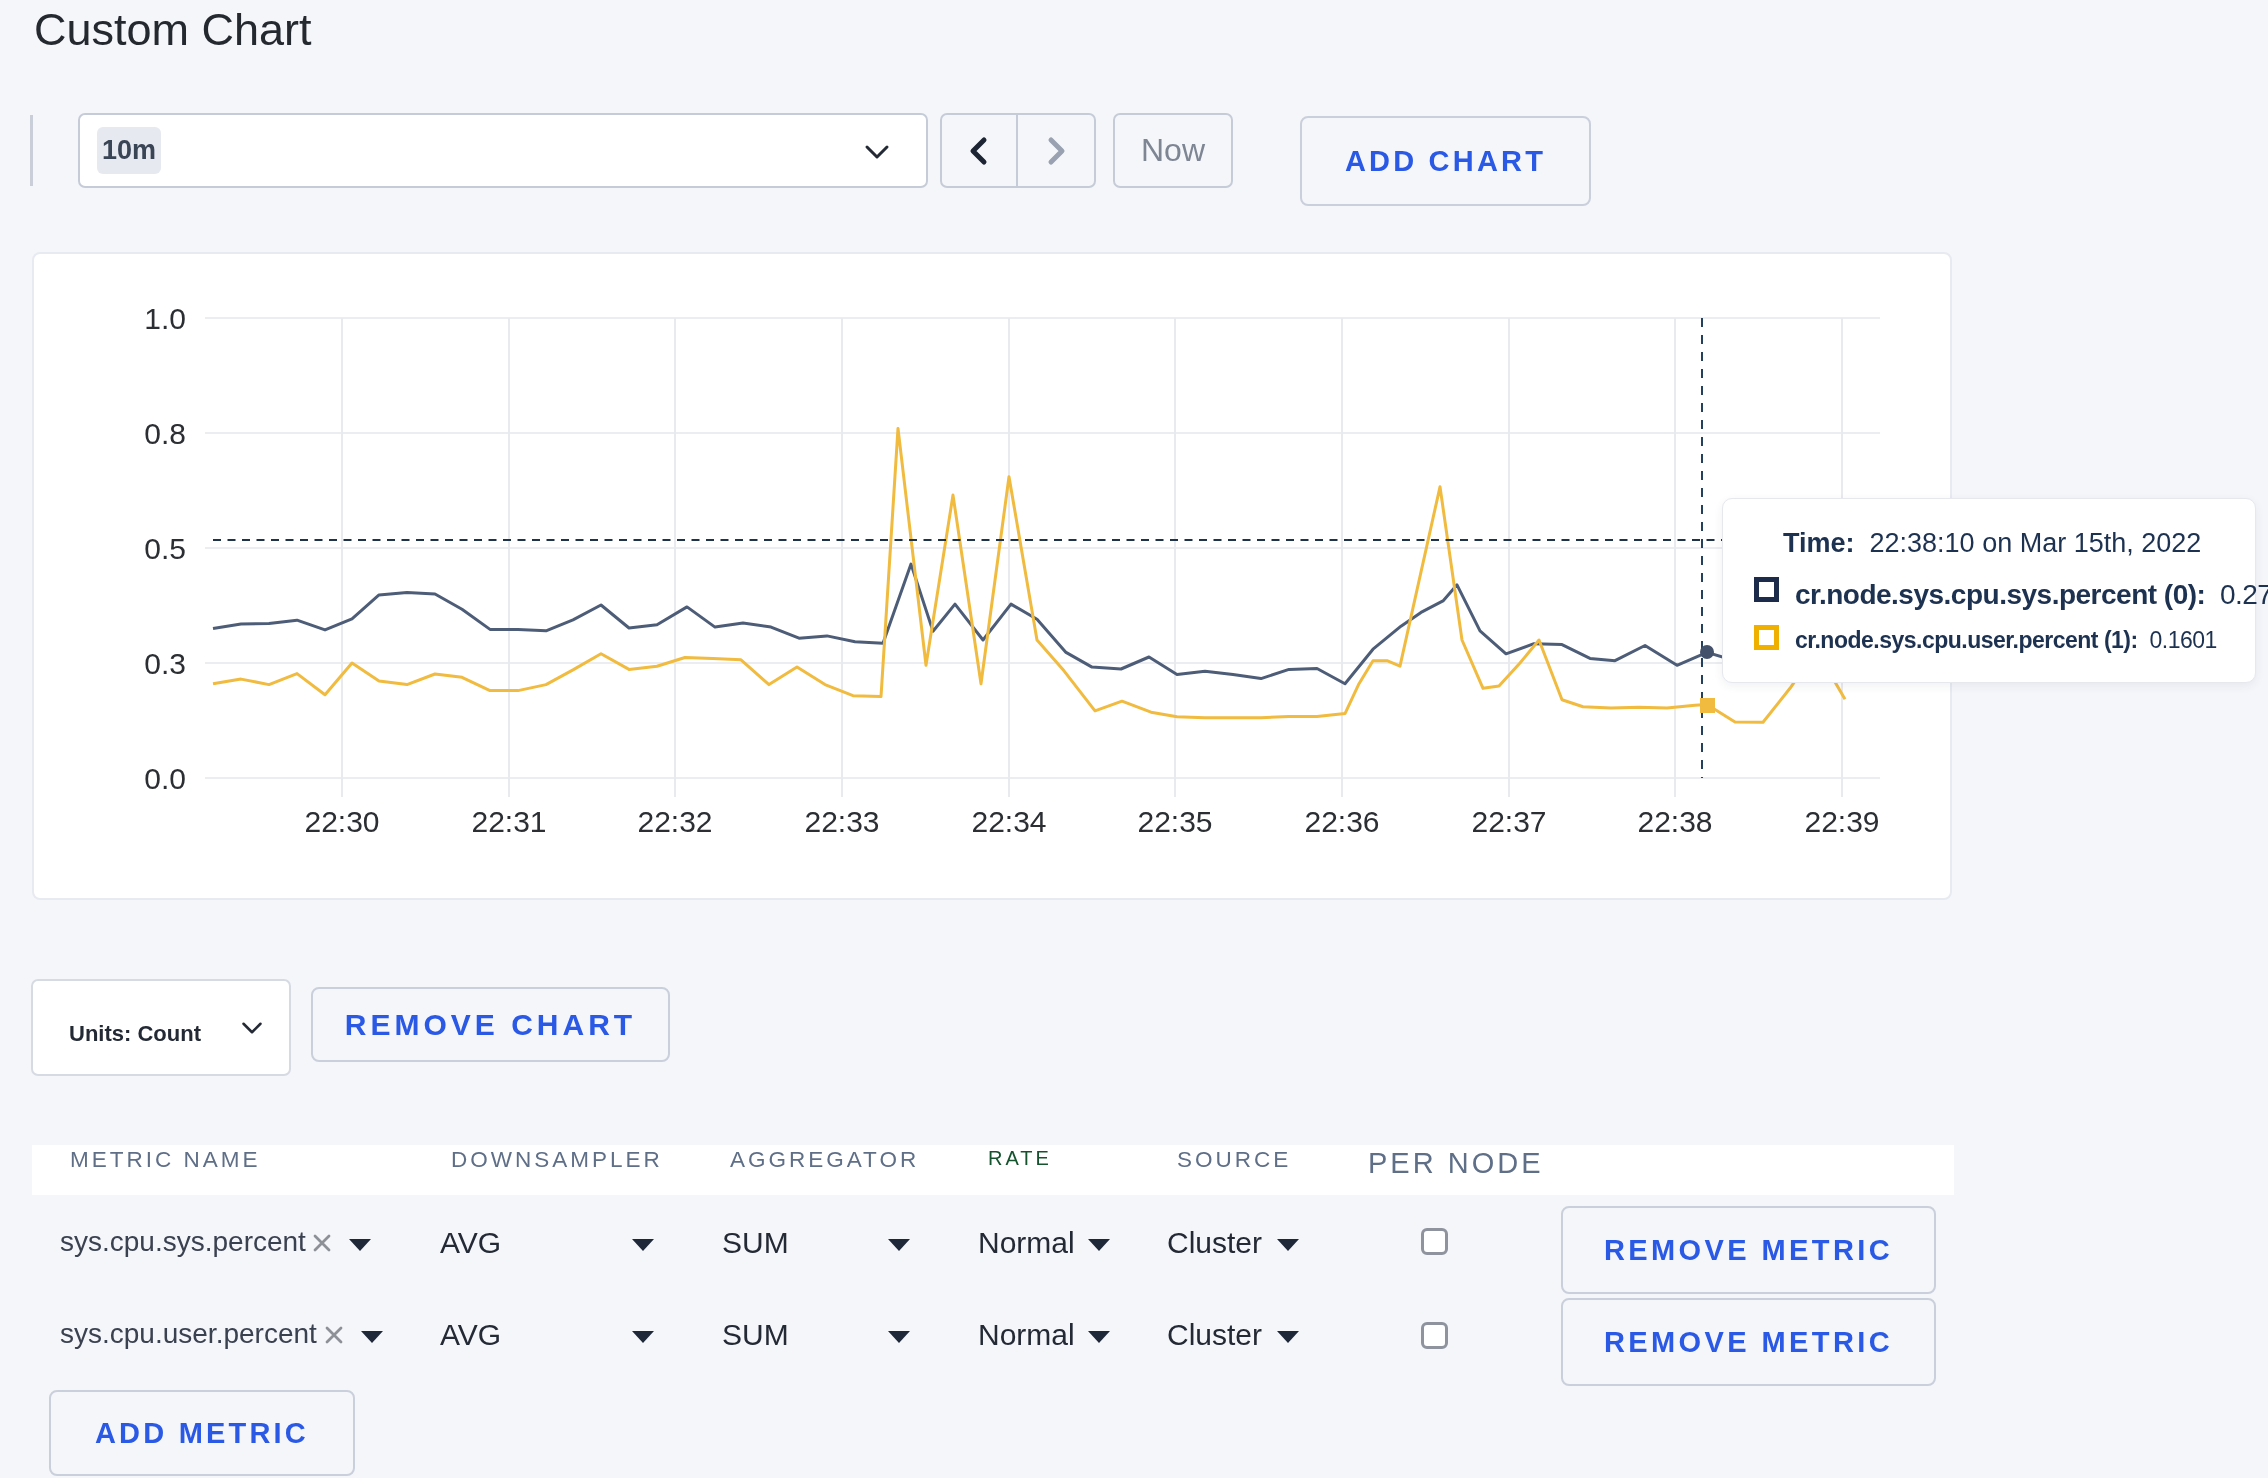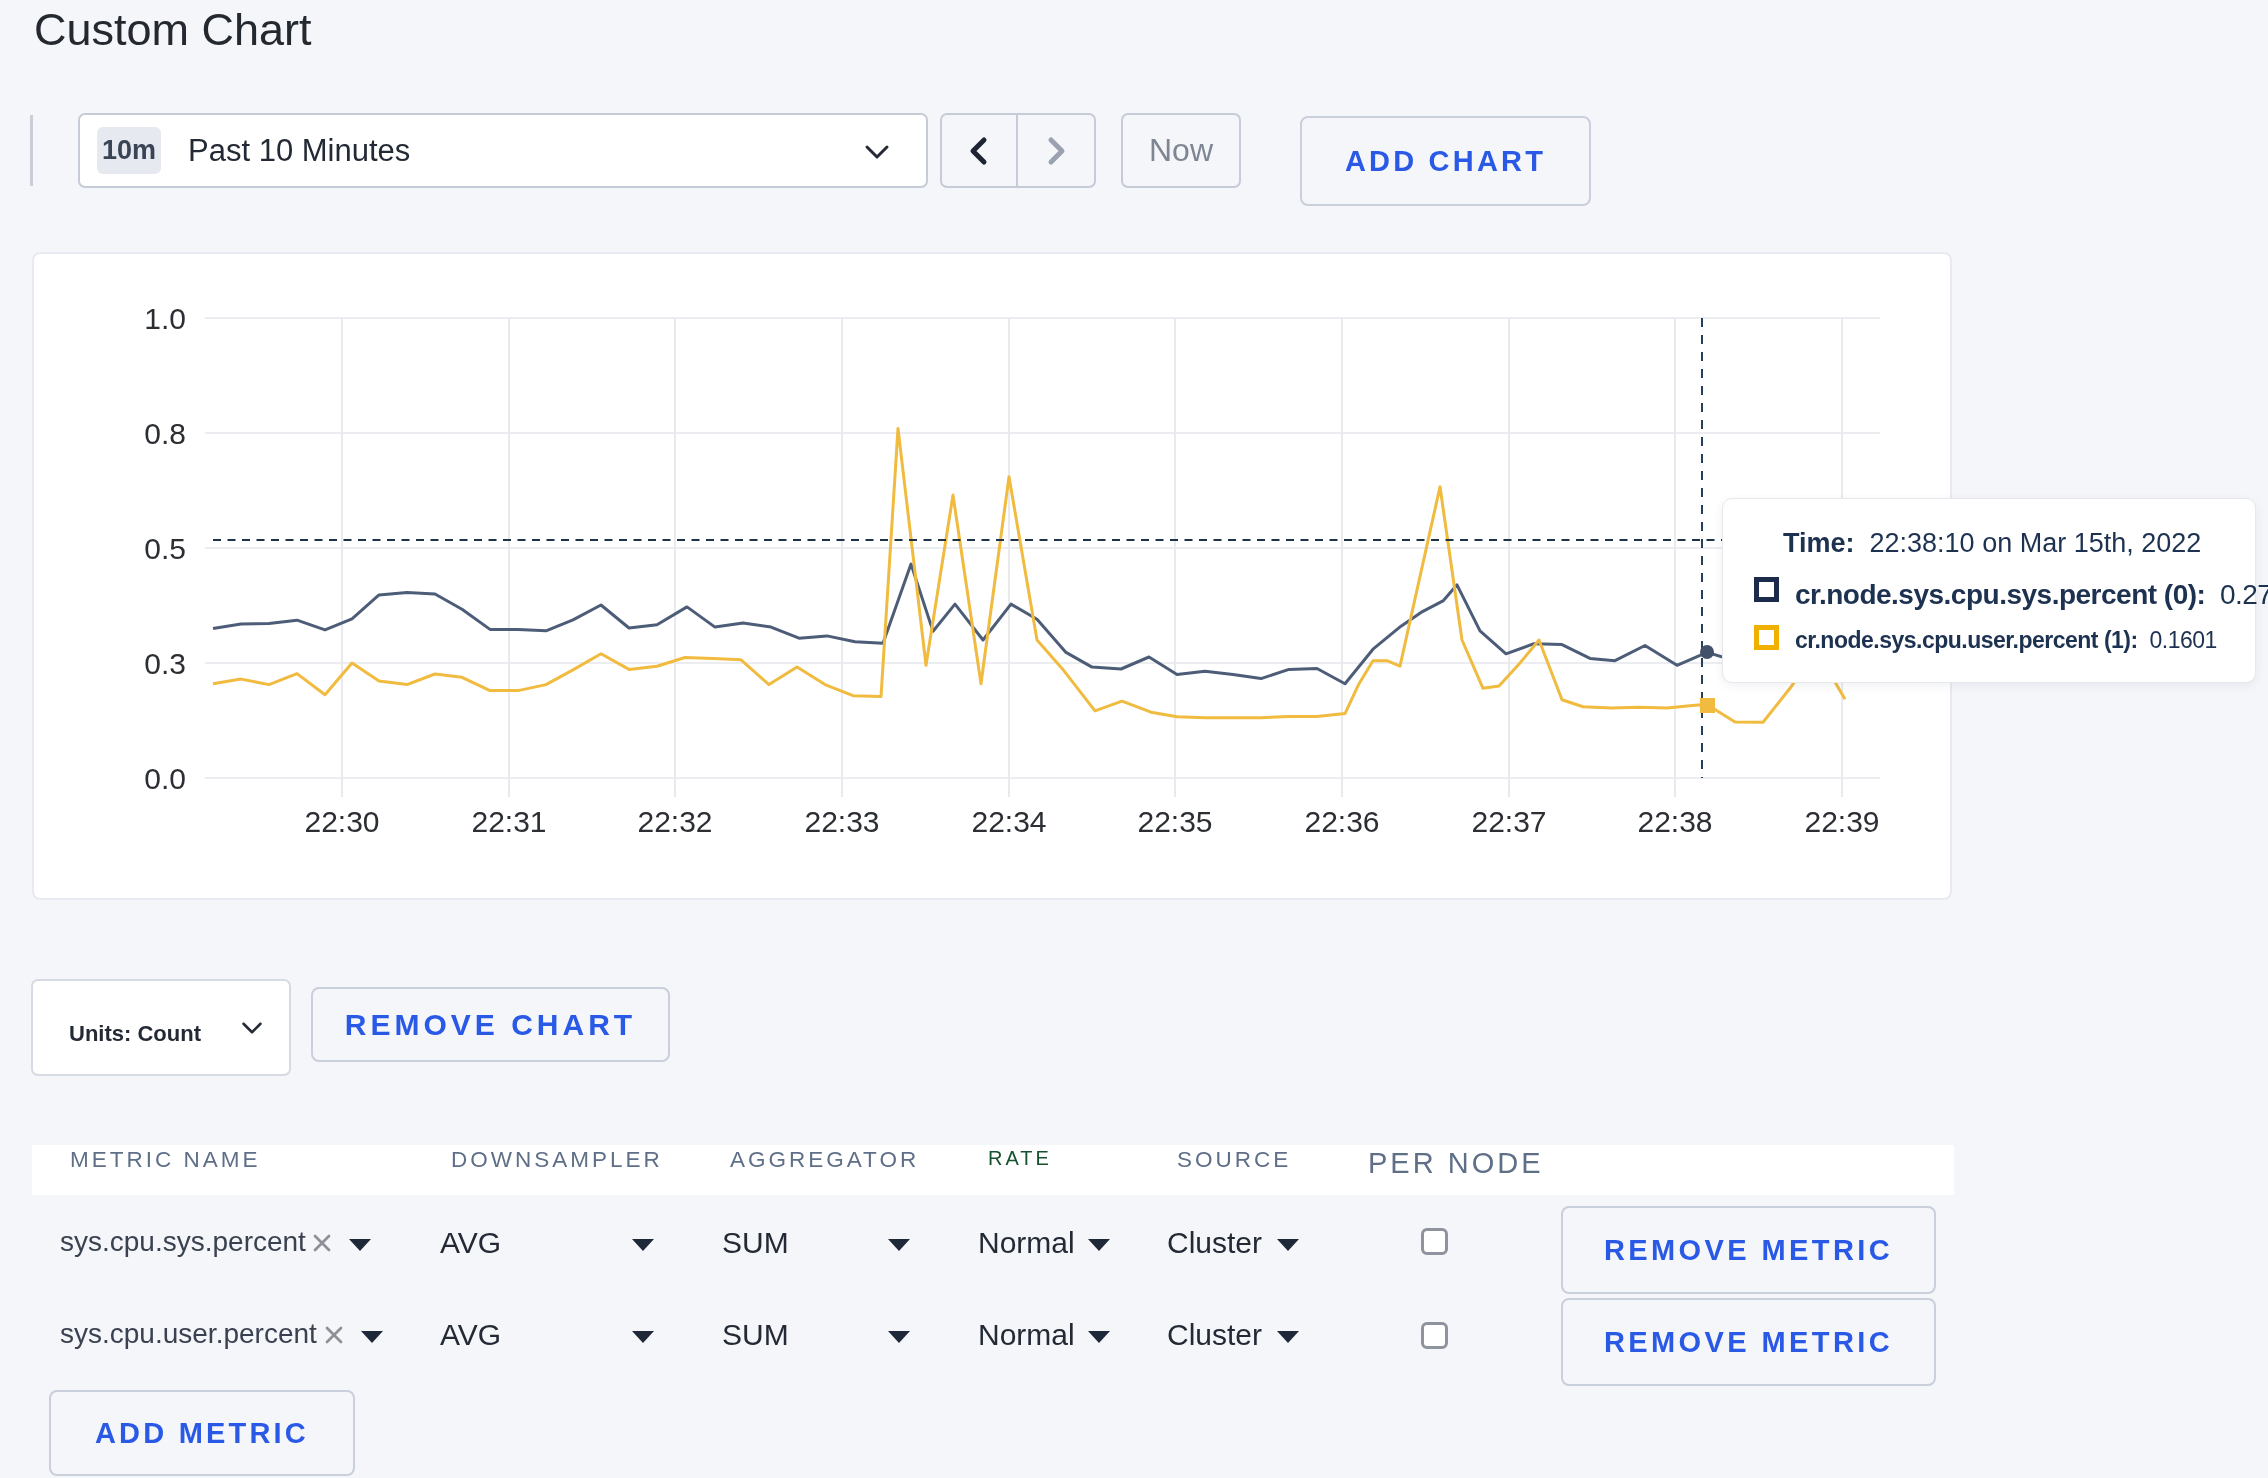--- a/index.html
+++ b/index.html
@@ -10,40 +10,39 @@
 </style>
 </head>
 <body>
 
 <div class="abs" style="left:34px; top:4px; font-size:45px; color:#24282f;">Custom Chart</div>
 
 <div class="abs" style="left:30px; top:115px; width:3px; height:71px; background:#c9ced8;"></div>
 
 <div class="abs" style="left:78px; top:113px; width:850px; height:75px; background:#fff; border:2px solid #c6ccd7; border-radius:7px;">
   <div class="abs" style="left:17px; top:12px; width:64px; height:47px; background:#e6e9f0; border-radius:6px; display:flex; align-items:center; justify-content:center; font-weight:bold; font-size:27px; color:#394455;">10m</div>
-  <div class="abs" style="left:108px; top:0; height:71px; display:flex; align-items:center; font-size:31px; color:#242a35;">Past 10 Minutes</div>
   <svg class="abs" style="right:36px; top:24px;" width="26" height="26" viewBox="0 0 26 26">
       <path d="M3 8 L13 18 L23 8" fill="none" stroke="#242a35" stroke-width="3" stroke-linecap="round" stroke-linejoin="round"></path>
     </svg>
 </div>
 
 <div class="abs" style="left:940px; top:113px; width:156px; height:75px; border:2px solid #c6ccd7; border-radius:7px; display:flex;">
   <div style="width:50%; height:100%; border-right:2px solid #c6ccd7; display:flex; align-items:center; justify-content:center;">
     <svg width="28" height="32" viewBox="0 0 28 32">
         <path d="M19 5 L8 16 L19 27" fill="none" stroke="#1d2433" stroke-width="5" stroke-linecap="round" stroke-linejoin="round"></path>
       </svg>
   </div>
   <div style="width:50%; height:100%; display:flex; align-items:center; justify-content:center;">
     <svg width="28" height="32" viewBox="0 0 28 32">
         <path d="M9 5 L20 16 L9 27" fill="none" stroke="#9aa2b1" stroke-width="5" stroke-linecap="round" stroke-linejoin="round"></path>
       </svg>
   </div>
 </div>
 
-<div class="abs" style="left:1113px; top:113px; width:120px; height:75px; border:2px solid #c6ccd7; border-radius:7px; display:flex; align-items:center; justify-content:center; font-size:32px; color:#7e8694;margin-left:8px;">Now</div>
+<div class="abs" style="left:1113px; top:113px; width:120px; height:75px; border:2px solid #c6ccd7; border-radius:7px; display:flex; align-items:center; justify-content:center; font-size:32px; color:#7e8694;">Now</div>
 
 <div class="btn" style="left:1300px; top:108px; width:291px; height:90px; font-size:29px; letter-spacing:3.2px;">ADD CHART</div>
 
 <div class="abs" style="left:32px; top:252px; width:1920px; height:648px; background:#fff; border:2px solid #e7eaf0; border-radius:8px;"></div>
 
 <svg class="abs" style="left:0; top:0;" width="2268" height="1478" viewBox="0 0 2268 1478">
 
   <g stroke="#ebedf1" stroke-width="2">
     <line x1="205" y1="318" x2="1880" y2="318"></line>
     <line x1="205" y1="433" x2="1880" y2="433"></line>

